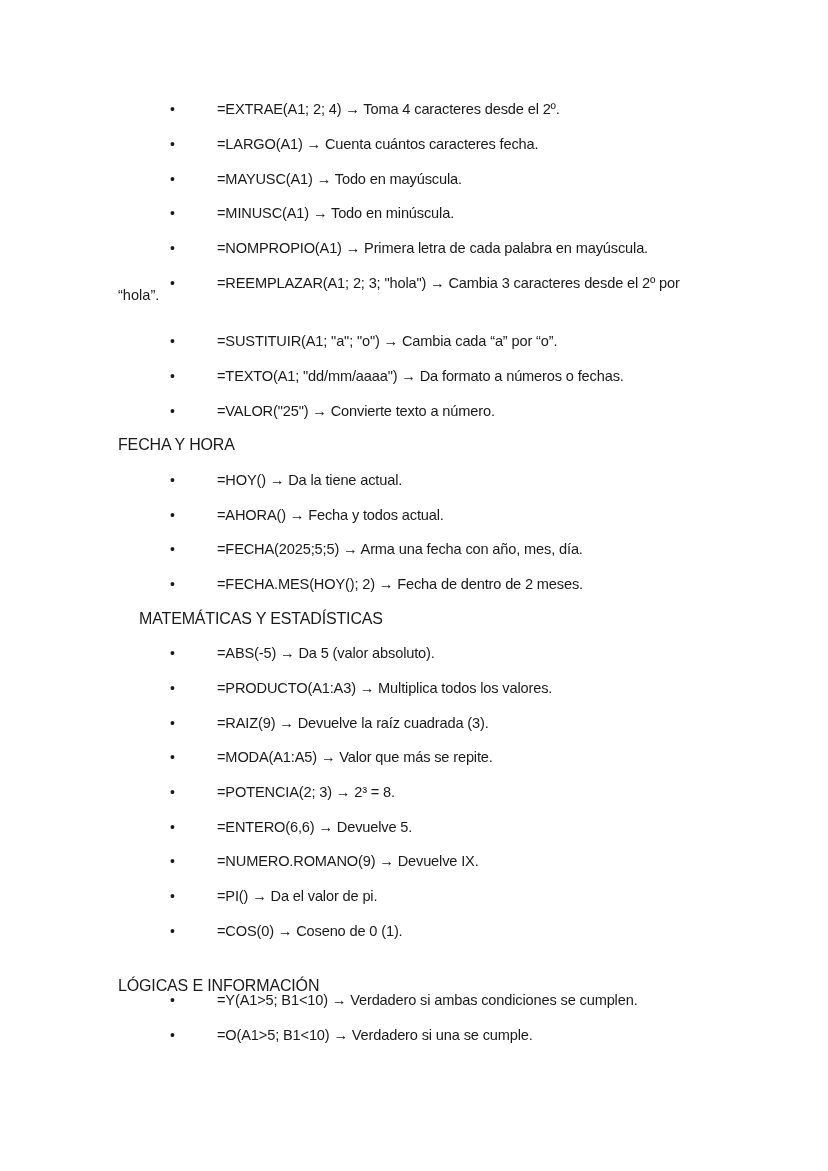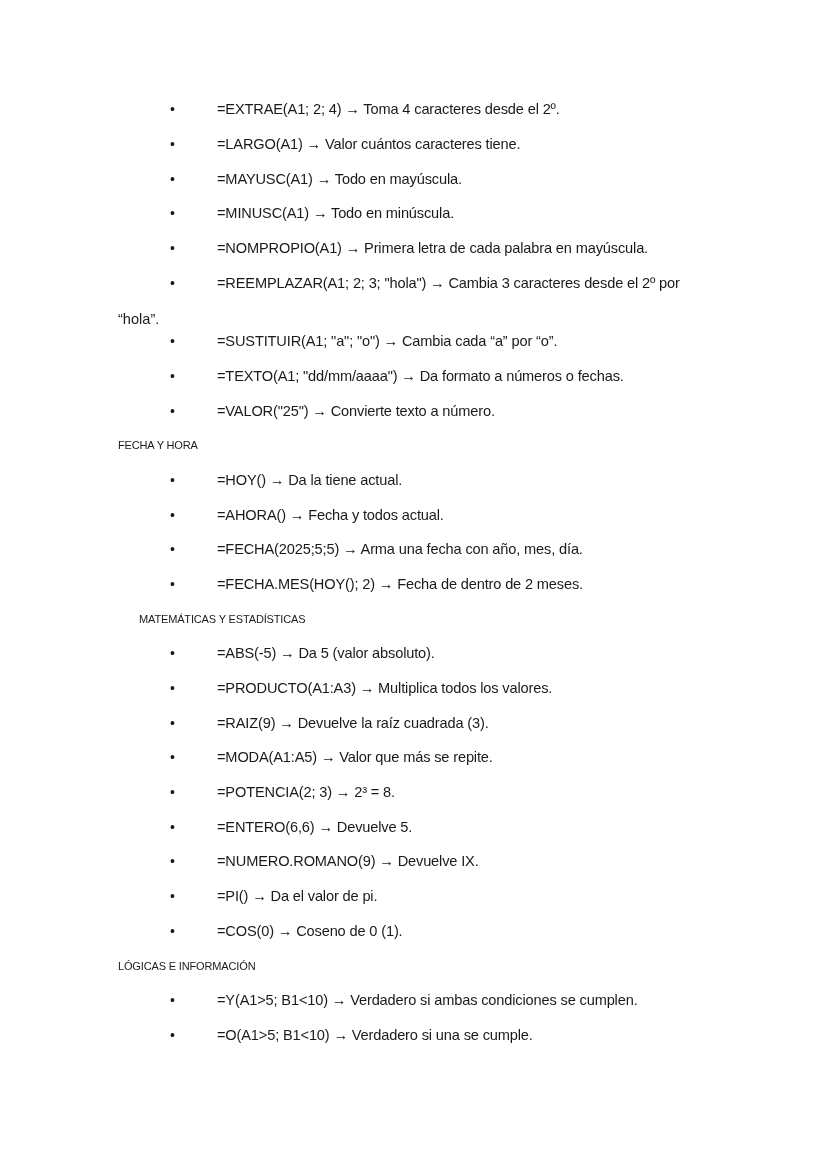--- a/index.html
+++ b/index.html
@@ -2,52 +2,52 @@
 <html><head>
 <meta charset="utf-8">
 <style>
   html, body { margin: 0; padding: 0; background: #ffffff; }
   body { width: 828px; height: 1171px; position: relative; overflow: hidden;
          font-family: "Liberation Sans", "DejaVu Sans", sans-serif; color: #1a1a1a; }
   .page { position: absolute; left: 0; top: 0; width: 828px; height: 1171px; }
   .line { position: absolute; left: 0; height: 22px; font-size: 14.6px; line-height: 22px; white-space: nowrap; letter-spacing: -0.15px; }
   .bullet { position: absolute; left: 170px; top: 0; font-size: 14px; }
   .text { position: absolute; left: 217px; top: 0; text-align: right; }
-  .heading { position: absolute; left: 118px; font-size: 11px; line-height: 22px; white-space: nowrap; letter-spacing: -0.15px; }
+  .heading { position: absolute; left: 118px; font-size: 16px; line-height: 22px; white-space: nowrap; letter-spacing: -0.15px; }
   .wrap { position: absolute; left: 118px; font-size: 14.6px; line-height: 22px; white-space: nowrap; }
 </style>
 </head>
 <body>
 
 <div class="page" id="page">
     <div class="line" style="top: 98px;">
       <span class="bullet">•</span>
       <span class="text">=EXTRAE(A1; 2; 4) → Toma 4 caracteres desde el 2º.</span>
     </div>
     <div class="line" style="top: 133px;">
       <span class="bullet">•</span>
-      <span class="text">=LARGO(A1) → Valor cuántos caracteres tiene.</span>
+      <span class="text">=LARGO(A1) → Cuenta cuántos caracteres fecha.</span>
     </div>
     <div class="line" style="top: 168px;">
       <span class="bullet">•</span>
       <span class="text">=MAYUSC(A1) → Todo en mayúscula.</span>
     </div>
     <div class="line" style="top: 202px;">
       <span class="bullet">•</span>
       <span class="text">=MINUSC(A1) → Todo en minúscula.</span>
     </div>
     <div class="line" style="top: 237px;">
       <span class="bullet">•</span>
       <span class="text">=NOMPROPIO(A1) → Primera letra de cada palabra en mayúscula.</span>
     </div>
     <div class="line" style="top: 272px;">
       <span class="bullet">•</span>
       <span class="text">=REEMPLAZAR(A1; 2; 3; "hola") → Cambia 3 caracteres desde el 2º por</span>
     </div>
-    <div class="wrap" style="top: 308px;">“hola”.</div>
+    <div class="wrap" style="top: 284px;">“hola”.</div>
     <div class="line" style="top: 330px;">
       <span class="bullet">•</span>
       <span class="text">=SUSTITUIR(A1; "a"; "o") → Cambia cada “a” por “o”.</span>
     </div>
     <div class="line" style="top: 365px;">
       <span class="bullet">•</span>
       <span class="text">=TEXTO(A1; "dd/mm/aaaa") → Da formato a números o fechas.</span>
     </div>
     <div class="line" style="top: 400px;">
       <span class="bullet">•</span>
@@ -100,21 +100,21 @@
       <span class="text">=NUMERO.ROMANO(9) → Devuelve IX.</span>
     </div>
     <div class="line" style="top: 885px;">
       <span class="bullet">•</span>
       <span class="text">=PI() → Da el valor de pi.</span>
     </div>
     <div class="line" style="top: 920px;">
       <span class="bullet">•</span>
       <span class="text">=COS(0) → Coseno de 0 (1).</span>
     </div>
-    <div class="heading" style="top: 955px;">LÓGICAS E INFORMACIÓN</div>
+    <div class="heading" style="top: 975px;">LÓGICAS E INFORMACIÓN</div>
     <div class="line" style="top: 989px;">
       <span class="bullet">•</span>
       <span class="text">=Y(A1&gt;5; B1&lt;10) → Verdadero si ambas condiciones se cumplen.</span>
     </div>
     <div class="line" style="top: 1024px;">
       <span class="bullet">•</span>
       <span class="text">=O(A1&gt;5; B1&lt;10) → Verdadero si una se cumple.</span>
     </div>
   </div>
 

